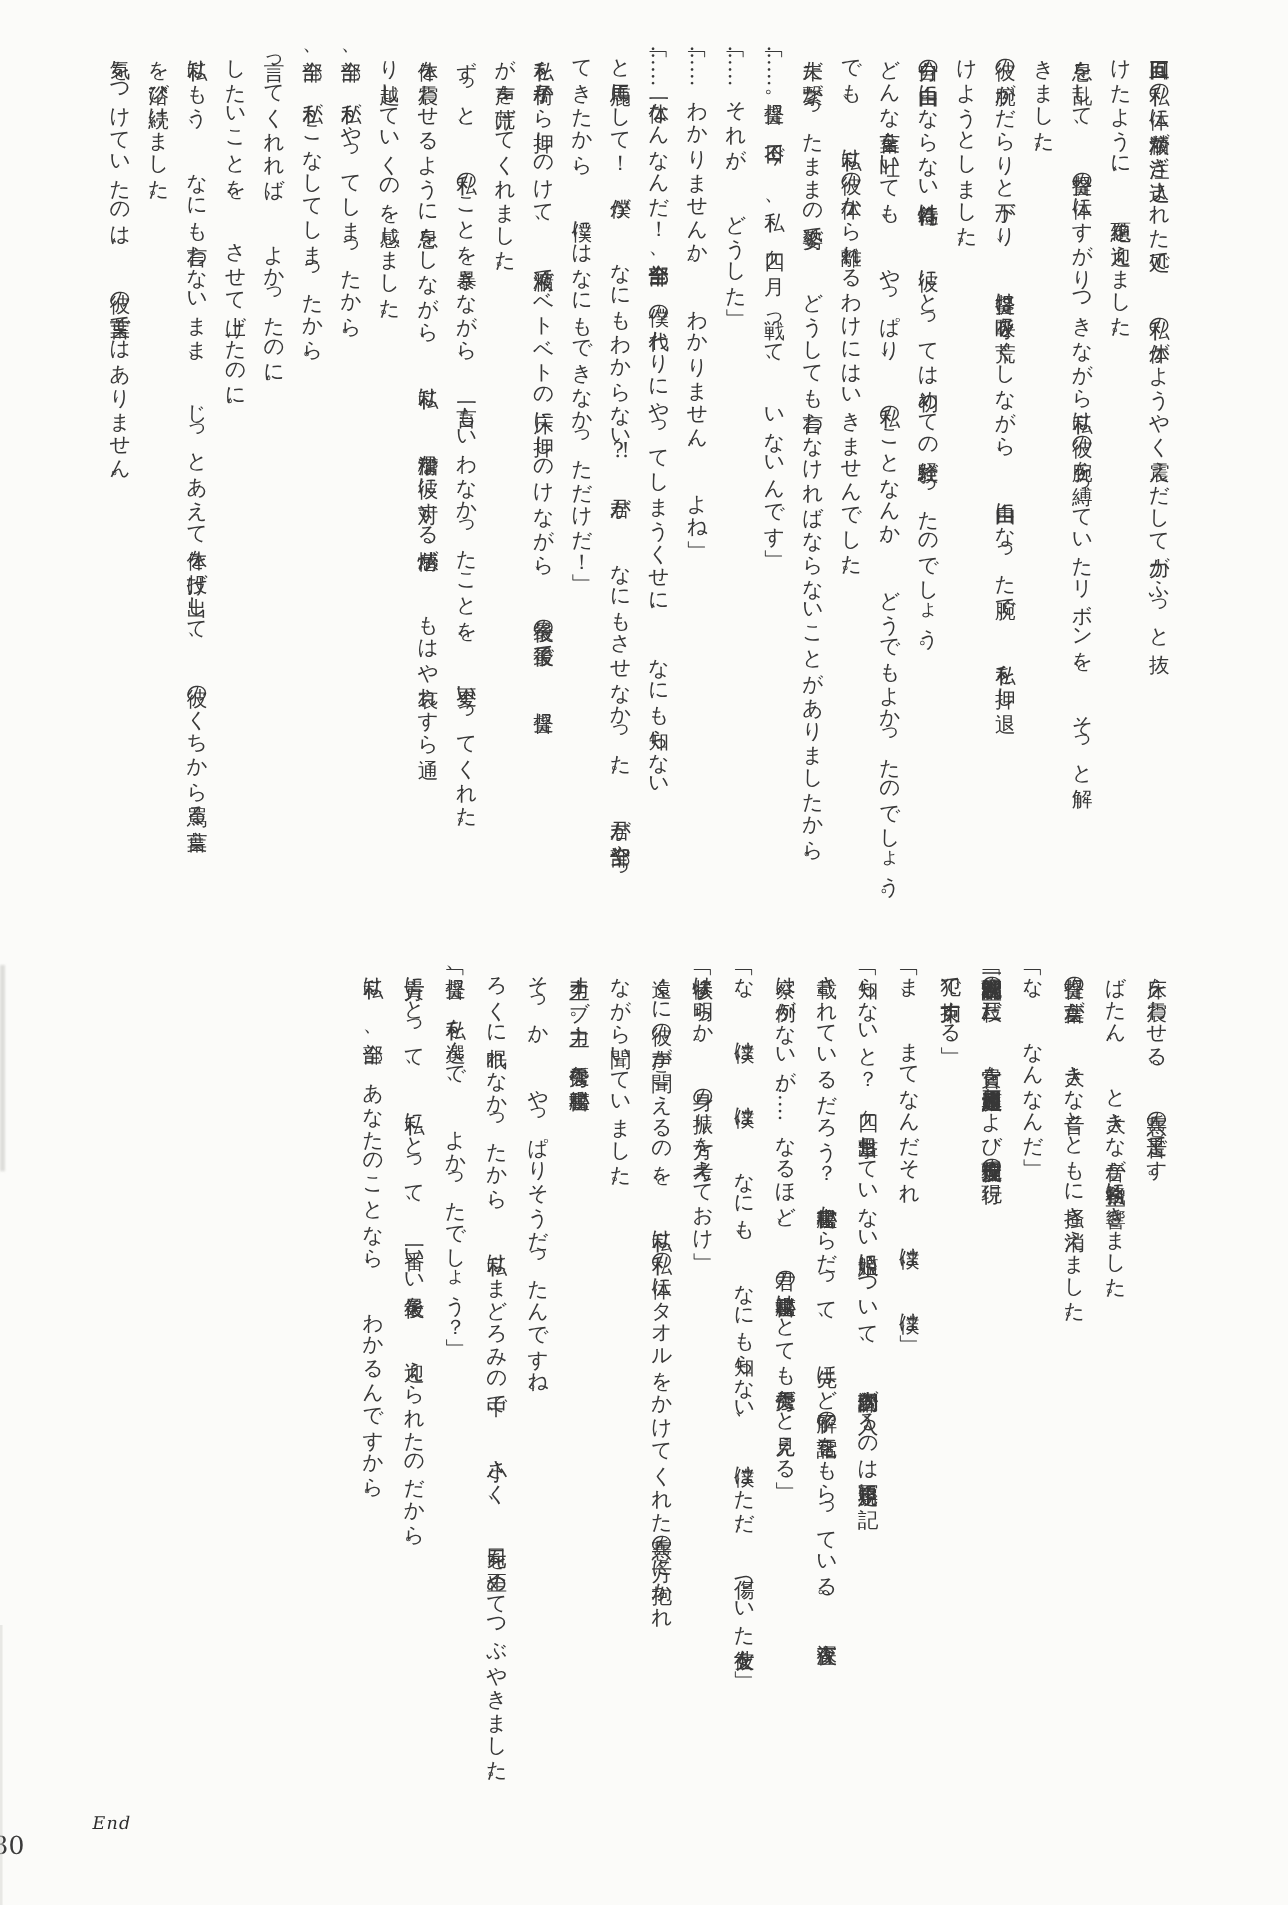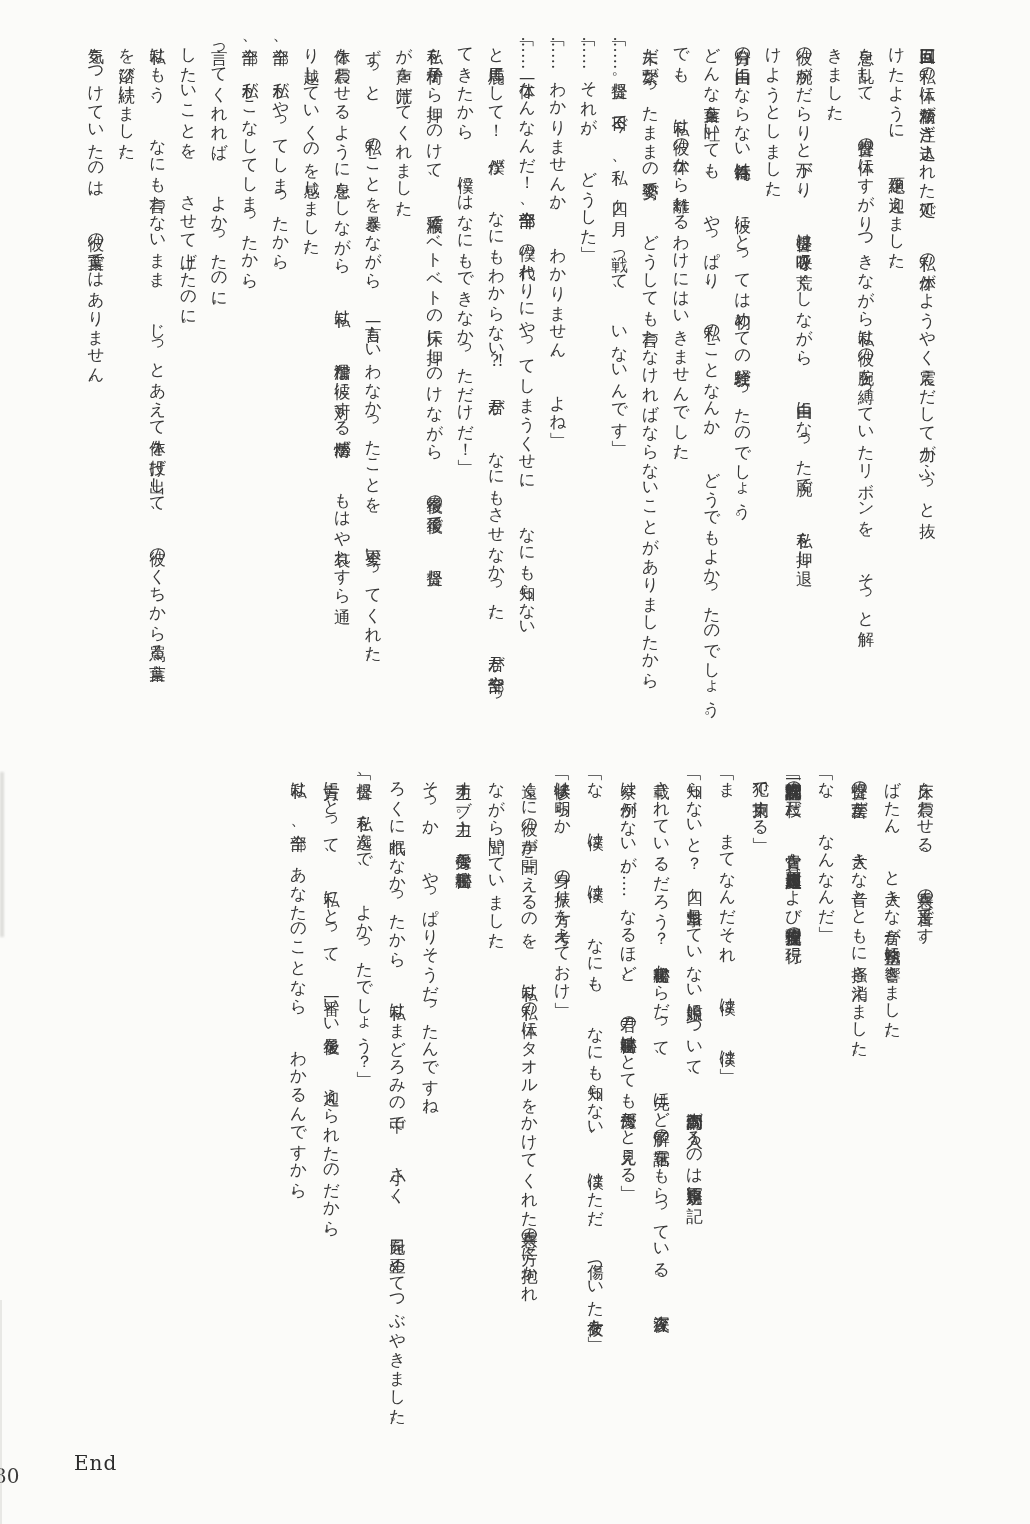--- a/index.html
+++ b/index.html
@@ -44,23 +44,24 @@
   }
   .block-bottom .tcol {
     line-height: 33px;
     font-size: 16.5px;
     letter-spacing: 0px;
   }
   .end-label {
     position: absolute;
     left: 74px;
     top: 1451px;
-    font-size: 20px;
+    font-size: 14px;
     letter-spacing: 1px;
     color: #2c2c2c;
+    font-style: italic;
   }
   .page-number {
     position: absolute;
     left: -6px;
     top: 1464px;
     font-size: 20px;
     color: #3a3a3a;
   }
   .edge-smudge {
     position: absolute;

